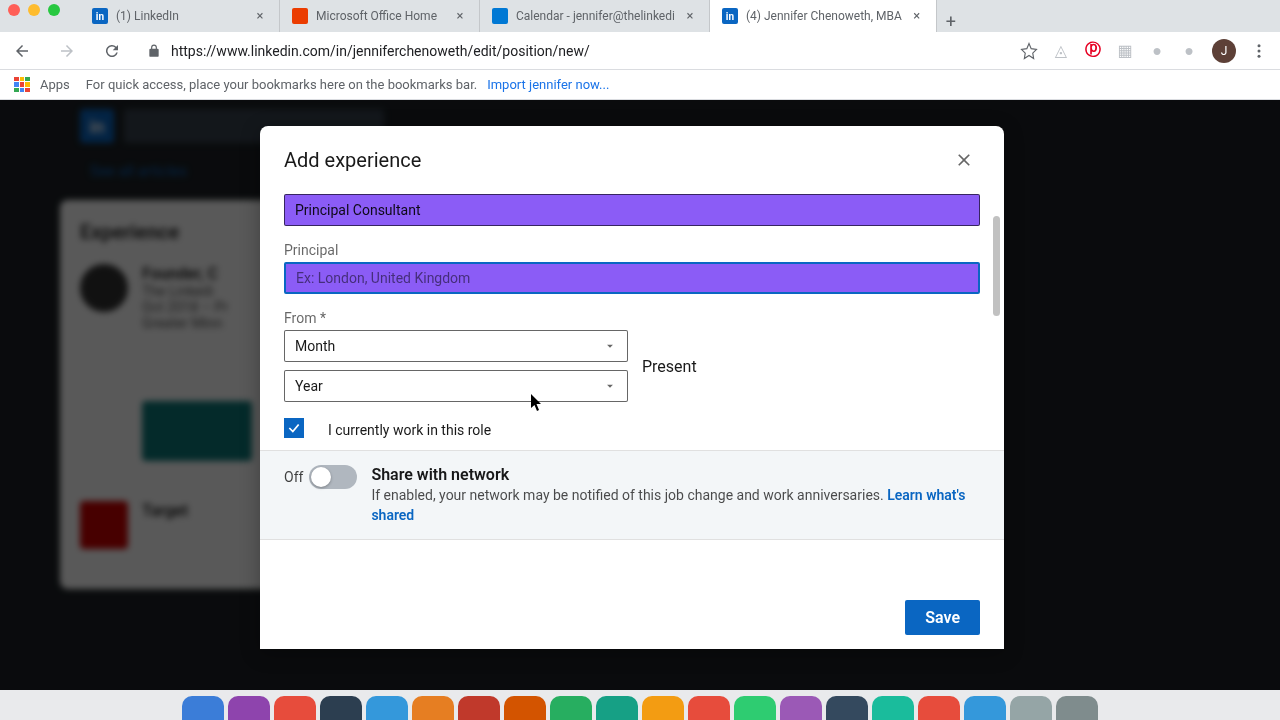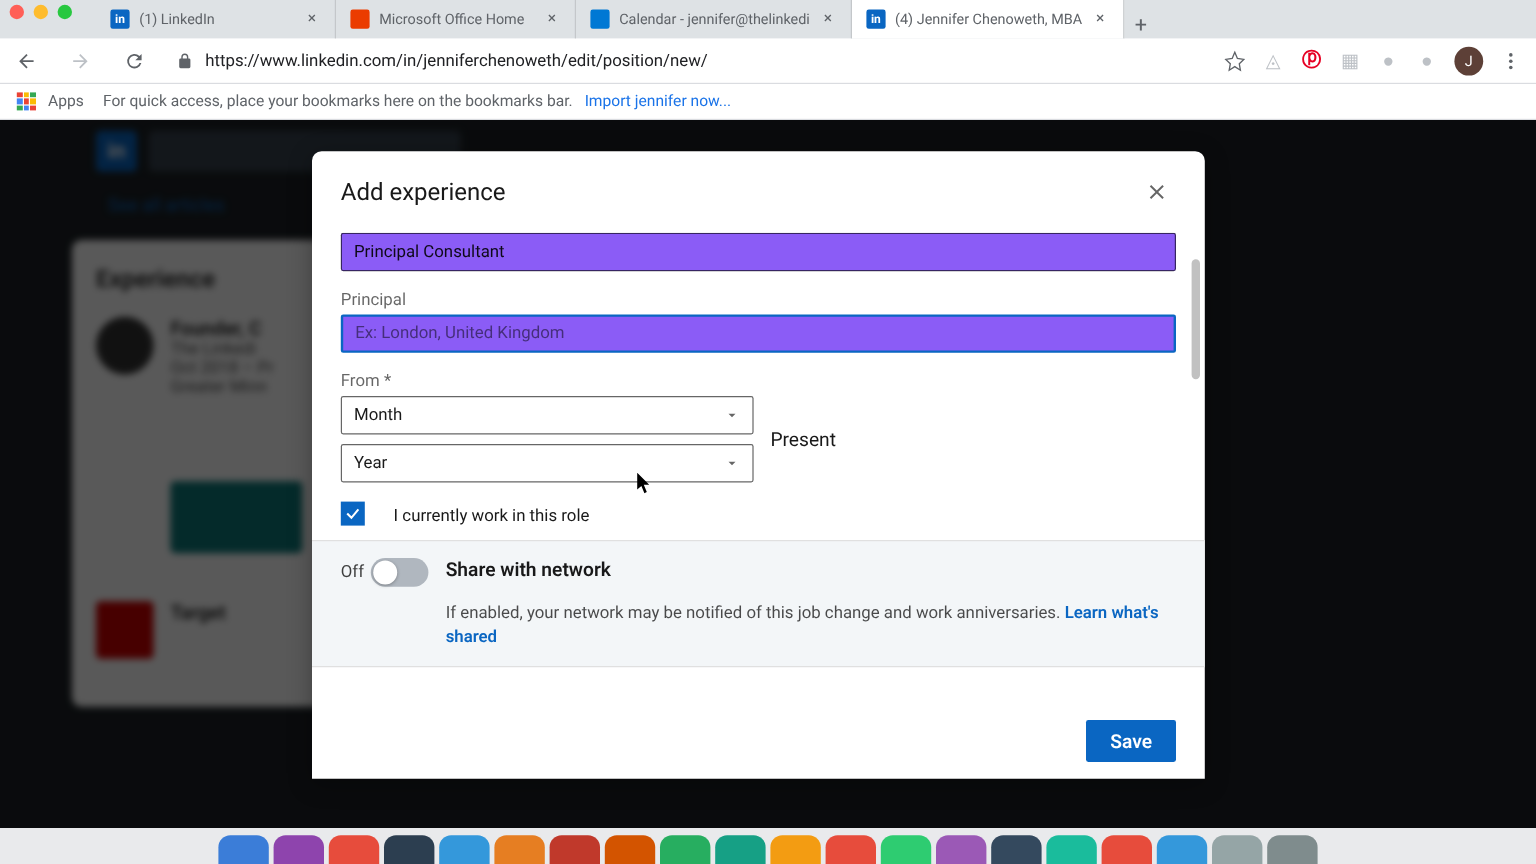--- a/index.html
+++ b/index.html
@@ -65,21 +65,21 @@
 .check-row{display:flex;align-items:flex-end;gap:24px;margin-top:14px}
 .checkbox{width:20px;height:20px;background:#0a66c2;display:flex;align-items:center;justify-content:center;cursor:pointer}
 .checkbox svg{width:14px;height:14px;stroke:#fff;stroke-width:3;fill:none}
 .check-label{font-size:14px;color:rgba(0,0,0,.9)}
 .share-block{margin:0 -24px;padding:14px 24px;background:#f3f6f8;border-top:1px solid #e0e0e0;border-bottom:1px solid #e0e0e0;display:flex;gap:14px;align-items:flex-start}
 .toggle-wrap{display:flex;align-items:center;gap:6px}
 .toggle-label{font-size:14px;color:rgba(0,0,0,.75)}
 .toggle{width:48px;height:24px;background:#b0b7bf;border-radius:12px;position:relative;cursor:pointer}
 .toggle-knob{position:absolute;left:2px;top:2px;width:20px;height:20px;background:#fff;border-radius:50%;box-shadow:0 1px 3px rgba(0,0,0,.3)}
 .share-txt{flex:1}
-.share-title{font-size:16px;font-weight:600;color:rgba(0,0,0,.9);margin-bottom:18px}
+.share-title{font-size:16px;font-weight:600;color:rgba(0,0,0,.9);margin-bottom:2px}
 .share-desc{font-size:14px;color:rgba(0,0,0,.7);line-height:1.4}
 .share-link{color:#0a66c2;font-weight:600;cursor:pointer}
 .modal-foot{padding:14px 24px;display:flex;justify-content:flex-end}
 .save-btn{background:#0a66c2;color:#fff;border:none;padding:8px 20px;font-size:16px;font-weight:600;border-radius:2px;cursor:pointer}
 .dock{position:absolute;bottom:0;left:0;right:0;height:30px;background:rgba(240,240,240,.6);display:flex;align-items:flex-end;justify-content:center;gap:4px;padding-bottom:0;overflow:hidden}
 .dock-item{width:42px;height:24px;border-radius:10px 10px 0 0}
 .cursor{position:absolute;top:394px;left:530px;z-index:200;pointer-events:none}
 .cursor svg{width:14px;height:18px}
 </style>
 </head>

